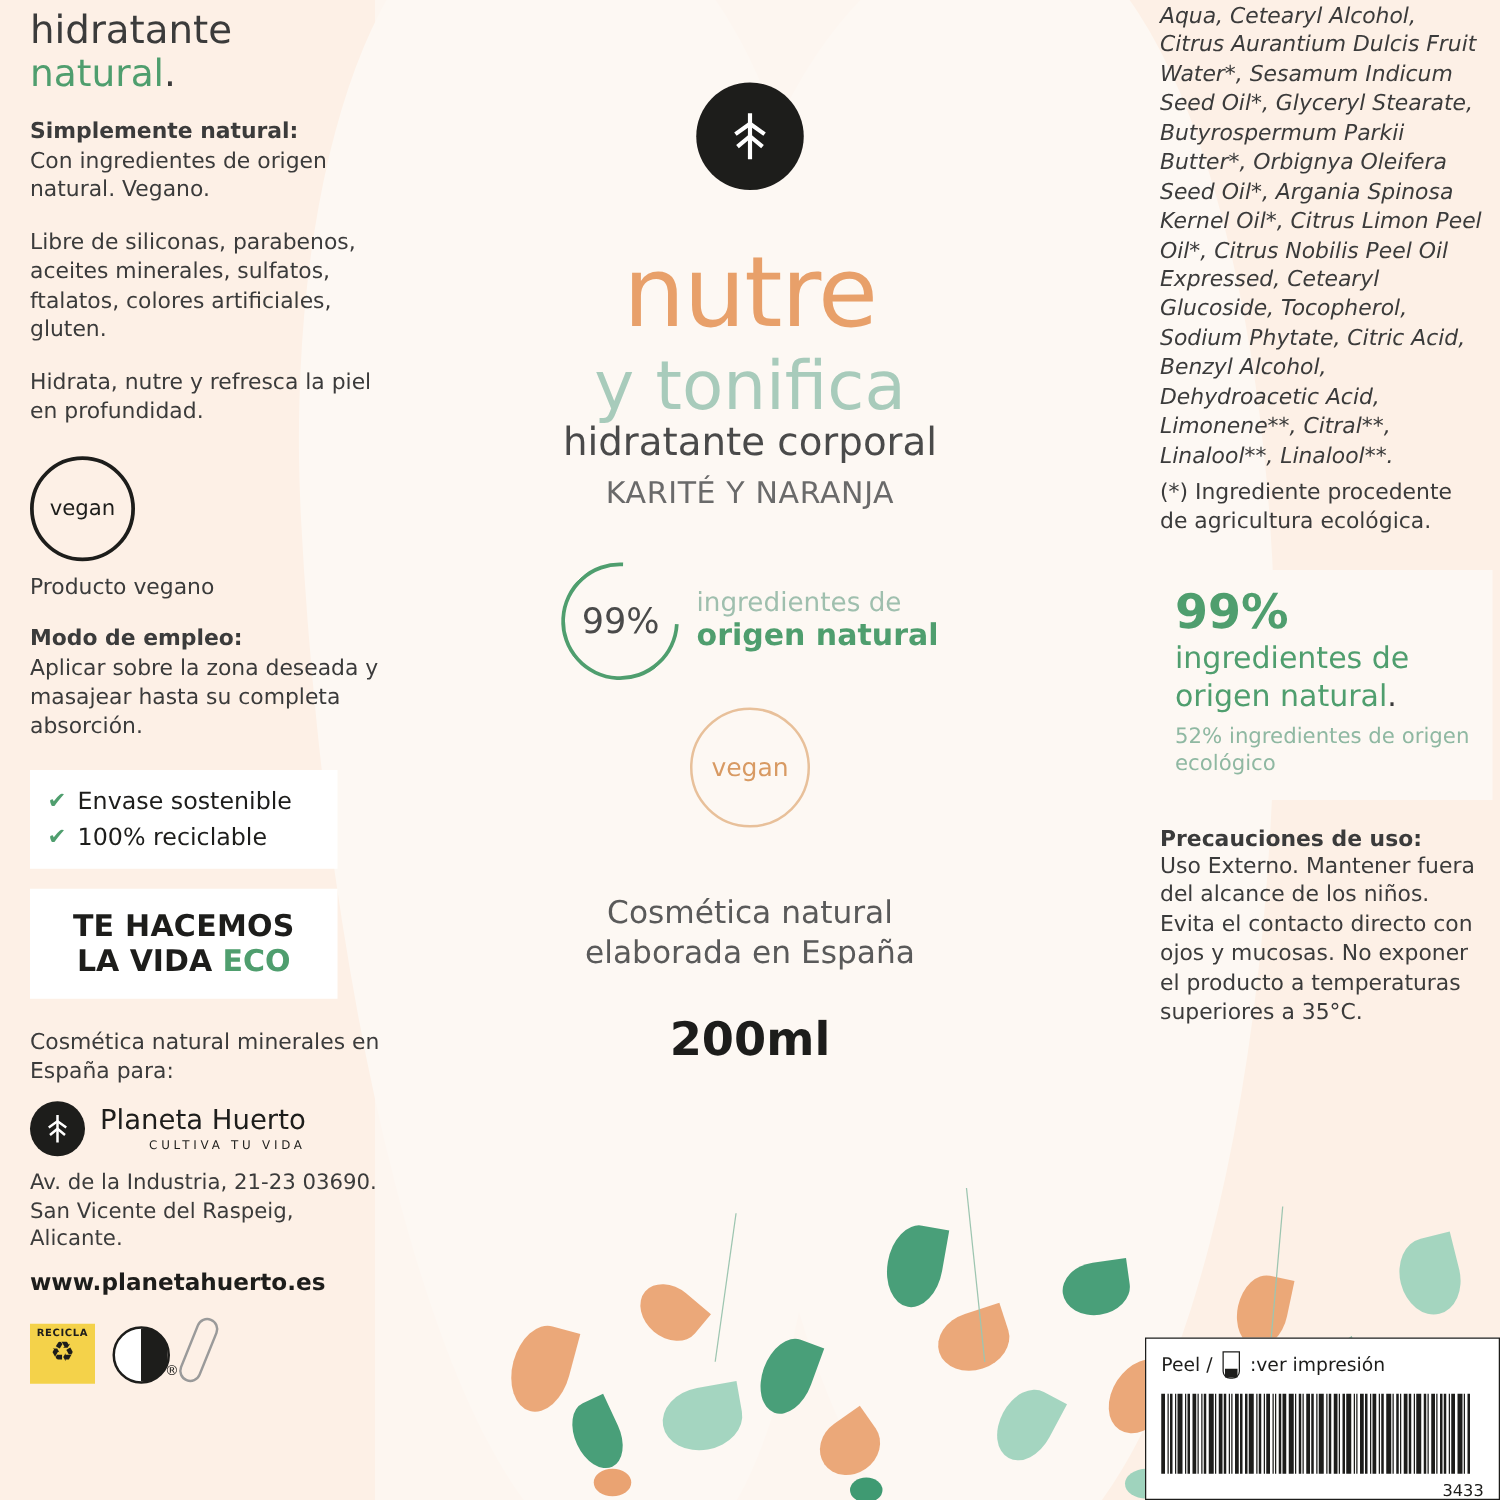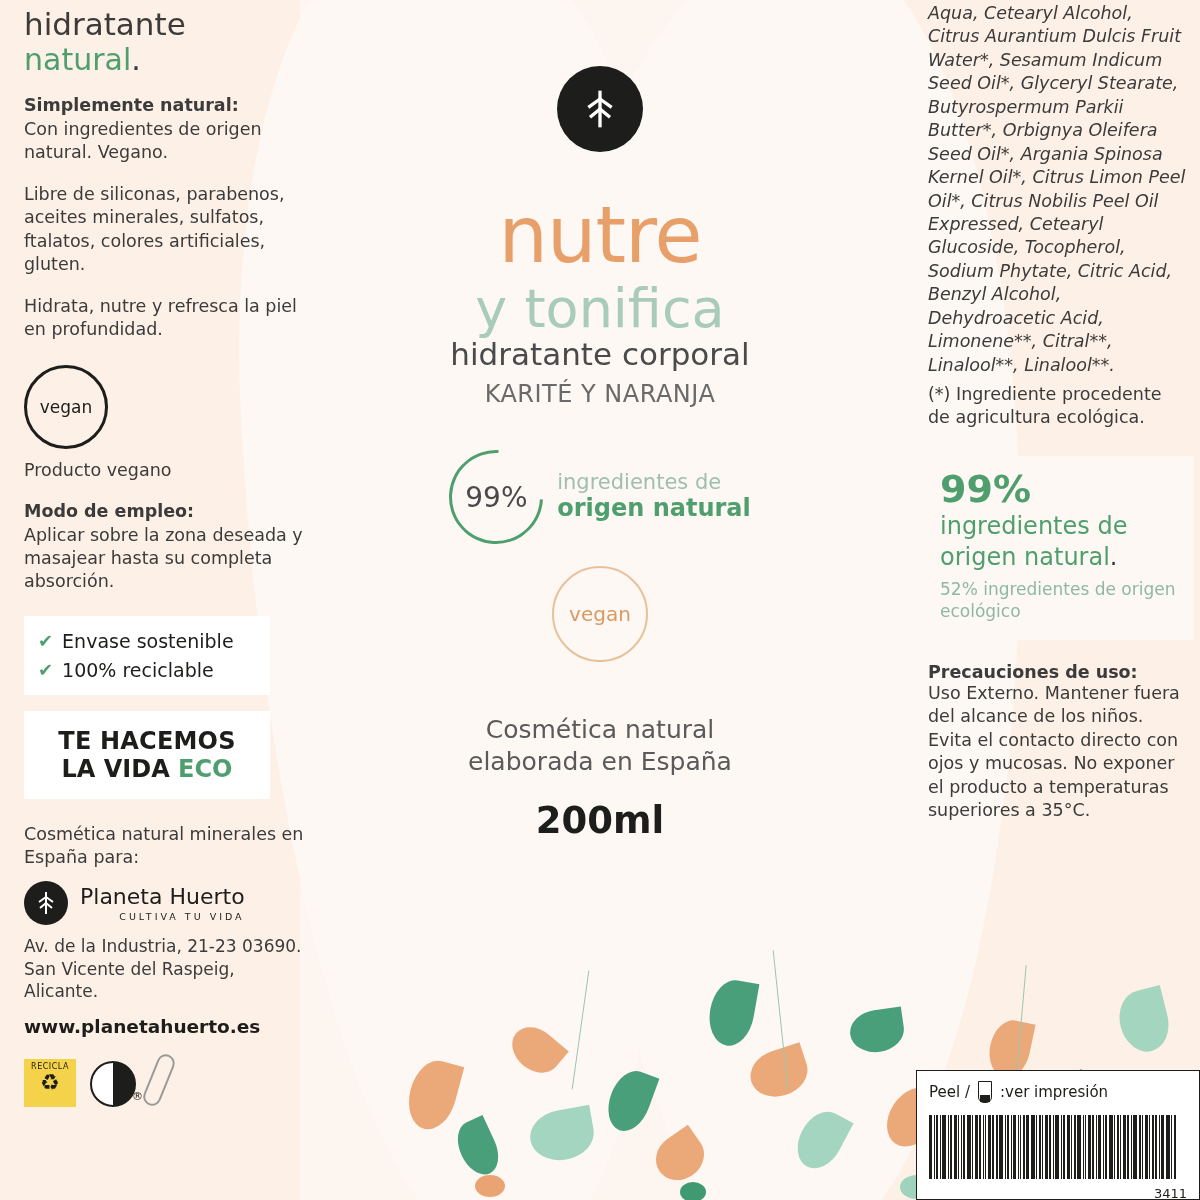--- a/index.html
+++ b/index.html
@@ -91,21 +91,21 @@
   .brand-name { font-size:22px; color:#1d1d1b; line-height:1.05; }
   .brand-sub { font-size:9.5px; color:#1d1d1b; letter-spacing:3px; margin-top:3px;text-align:right; }
   .addr { font-size:17px; color:#3b3b3b; line-height:1.32; margin-top:10px; }
   .web { font-size:18.5px; font-weight:700; color:#1d1d1b; margin-top:14px; }
 
   .recycle-row { display:flex; align-items:flex-end; gap:14px; margin-top:16px; }
   .recicla {
     width:52px; height:48px; background:#f4d24a; display:flex; flex-direction:column;
     align-items:center; justify-content:flex-start; padding-top:3px;
   }
-  .recicla .t { font-size:8px; font-weight:400; color:#1d1d1b; letter-spacing:.5px; }
+  .recicla .t { font-size:8px; font-weight:700; color:#1d1d1b; letter-spacing:.5px; }
   .recicla .c { font-size:22px; color:#1d1d1b; line-height:.9; margin-top:2px; }
   .greendot {
     width:46px; height:46px; border-radius:50%;
     background:conic-gradient(#1d1d1b 0 50%, #ffffff 0 100%);
     border:2px solid #1d1d1b; position:relative;
   }
   .greendot span {
     position:absolute; right:-9px; bottom:2px; font-size:11px; color:#1d1d1b;
   }
   .tube {
@@ -145,21 +145,21 @@
   .badge-txt .a { font-size:21px; color:#9fbfae; line-height:1.15; }
   .badge-txt .b { font-size:24px; color:#4f9e6e; font-weight:700; line-height:1.2; }
 
   .vegan-c2 {
     width:96px; height:96px; border-radius:50%; border:2px solid #e8c09a;
     margin:22px auto 0; display:flex; align-items:center; justify-content:center;
   }
   .vegan-c2 span { font-size:20px; color:#d89a63; }
 
   .cosm { font-size:25px; color:#5a5a5a; margin-top:52px; line-height:1.3; }
-  .ml { font-size:37px; color:#1d1d1b; font-weight:700; margin-top:20px; }
+  .ml { font-size:37px; color:#1d1d1b; font-weight:700; margin-top:31px; }
 
   
   .right { position:absolute; left:928px; top:0; width:258px; }
   .ingr {
     font-size:17.5px; font-style:italic; color:#3b3b3b; line-height:1.34; margin-top:2px;
   }
   .ingr-note { font-size:17.5px; color:#3b3b3b; line-height:1.34; margin-top:6px; }
   .box99 {
     background:#fdf8f3; margin-top:26px; padding:14px 16px 18px; width:270px;
     margin-left:-4px;
@@ -426,16 +426,16 @@
         <i style="width: 3px;"></i>
         <i style="width: 1px;"></i>
         <i style="width: 2px;"></i>
         <i style="width: 2px;"></i>
         <i style="width: 1px;"></i>
         <i style="width: 3px;"></i>
         <i style="width: 4px;"></i>
         <i style="width: 1px;"></i>
         <i style="width: 2px;"></i>
       </div>
-    <div class="bar-num">3411</div>
+    <div class="bar-num">3433</div>
   </div>
 
 </div>
 
 </body></html>

